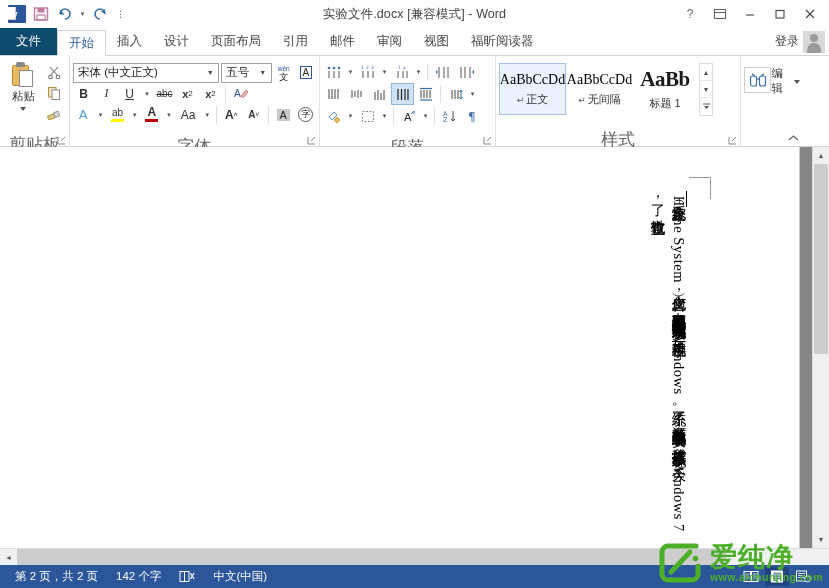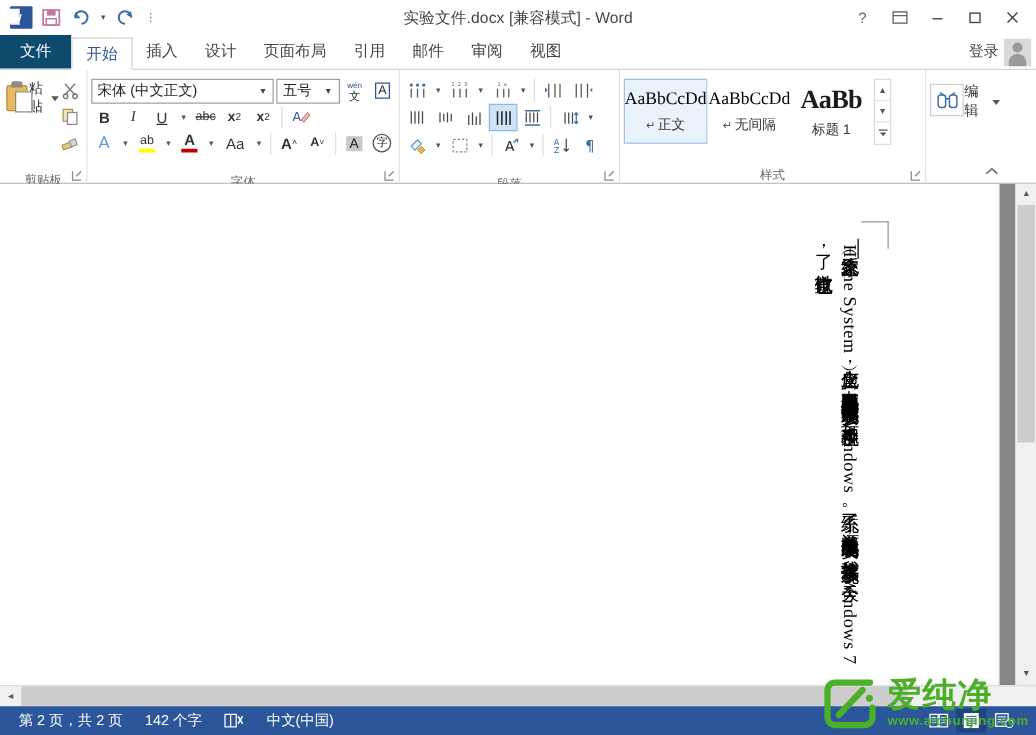--- a/index.html
+++ b/index.html
@@ -90,31 +90,31 @@
     height:92px; flex:0 0 92px; background:#fff;
     border-top:1px solid #d4d4d4; border-bottom:1px solid #d4d4d4;
     display:flex; position:relative;
   }
   .rgroup {
     height:91px; display:flex; flex-direction:column;
     border-right:1px solid #e2e2e2; position:relative; padding:2px 3px 0 3px;
   }
   .rgroup-body { flex:1; display:flex; align-items:flex-start; padding-top:2px; }
   .rgroup-label {
-    height:15px; font-size:10px; color:#666; text-align:center;
+    height:15px; font-size:17px; color:#666; text-align:center;
     display:flex; align-items:center; justify-content:center; position:relative;margin-top:14px;
   }
   .dlg {
     position:absolute; right:2px; bottom:1px; width:10px; height:10px;
     color:#888; font-size:9px; line-height:10px; cursor:default;
   }
 
   
   .g-clipboard { width:70px; }
-  .clip-left { width:44px; display:flex; flex-direction:row; align-items:center; padding-top:2px; }
+  .clip-left { width:44px; display:flex; flex-direction:column; align-items:center; padding-top:2px; }
   .paste-ico {
     width:26px; height:26px; position:relative;
   }
   .clipbody { position:absolute; left:2px; top:3px; width:17px; height:21px; background:#e8b960; border:1px solid #b98a34; border-radius:2px; }
   .clipclip { position:absolute; left:6px; top:0px; width:9px; height:5px; background:#8a8a8a; border-radius:2px 2px 0 0; }
   .clippage { position:absolute; left:9px; top:8px; width:14px; height:17px; background:#fff; border:1px solid #8a8a8a; }
   .paste-label { font-size:11.5px; color:#333; margin-top:1px; }
   .caret-dn { width:0;height:0;border-left:3.5px solid transparent;border-right:3.5px solid transparent;border-top:4px solid #555; margin-top:3px;}
   .clip-right { width:24px; display:flex; flex-direction:column; align-items:center; gap:3px; padding-top:3px; }
   .miniico { width:18px; height:18px; display:flex; align-items:center; justify-content:center; }
@@ -317,20 +317,21 @@
   <div class="tabrow">
     <div class="tab file">文件</div>
     <div class="tab active">开始</div>
     <div class="tab">插入</div>
     <div class="tab">设计</div>
     <div class="tab">页面布局</div>
     <div class="tab">引用</div>
     <div class="tab">邮件</div>
     <div class="tab">审阅</div>
     <div class="tab">视图</div>
+    <div class="tab">福昕阅读器</div>
     <div class="signin">
       <div class="signin-label">登录</div>
       <div class="avatar"></div>
     </div>
   </div>
 
   <div class="ribbon">
 
     <div class="rgroup g-clipboard">
       <div class="rgroup-body">

